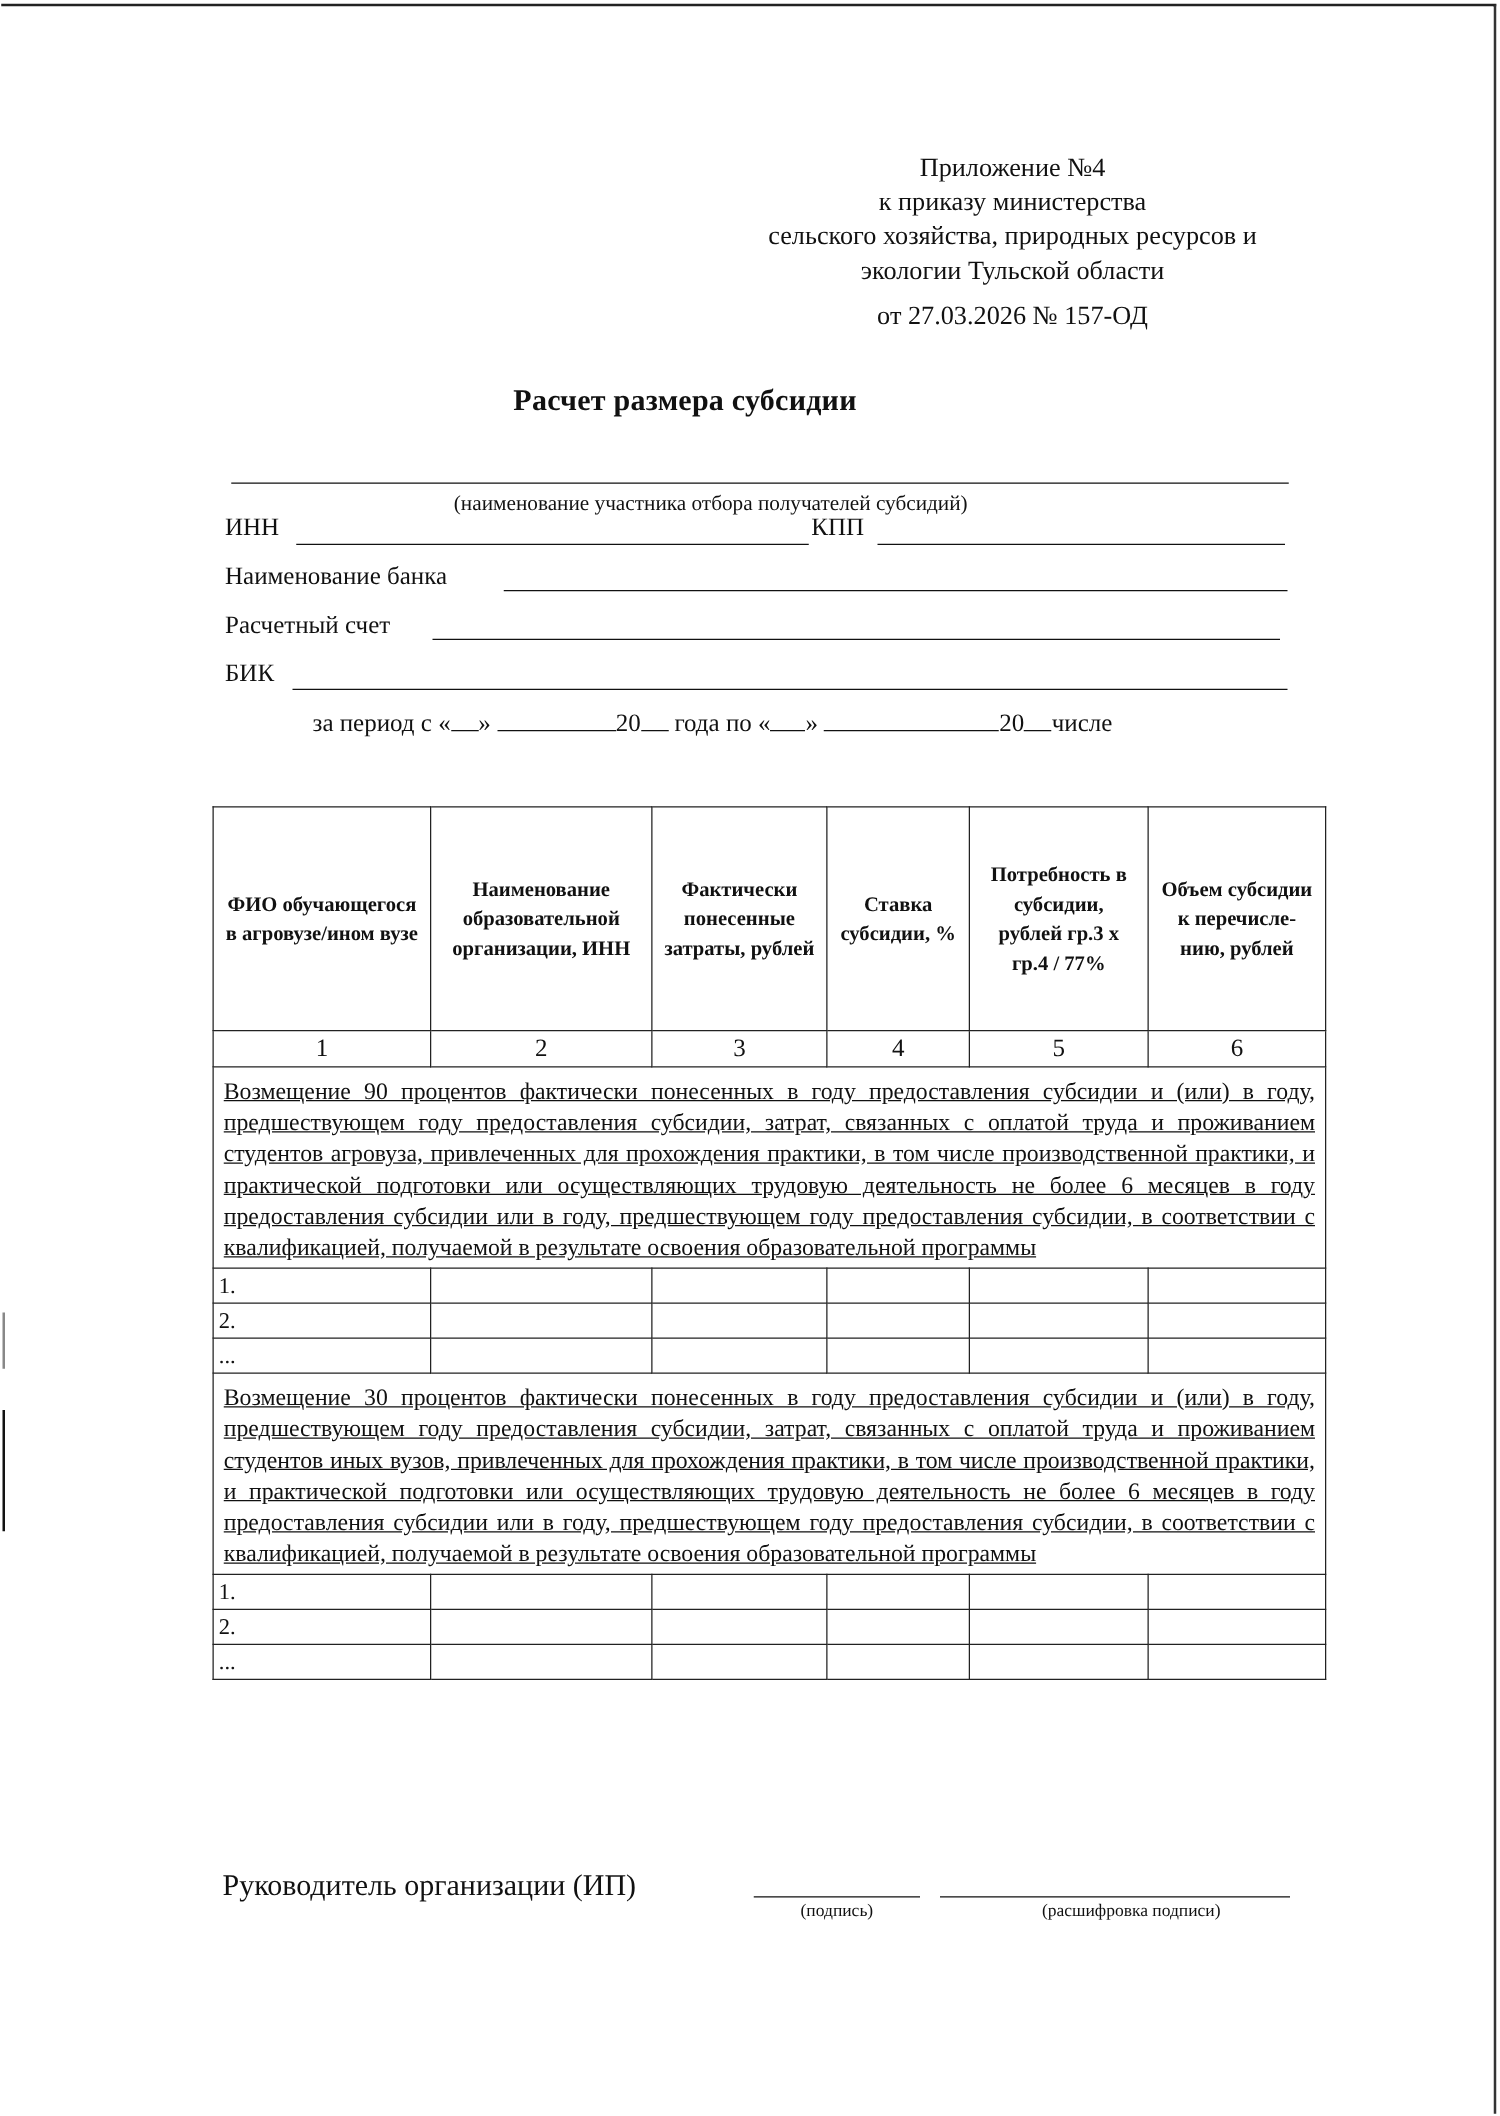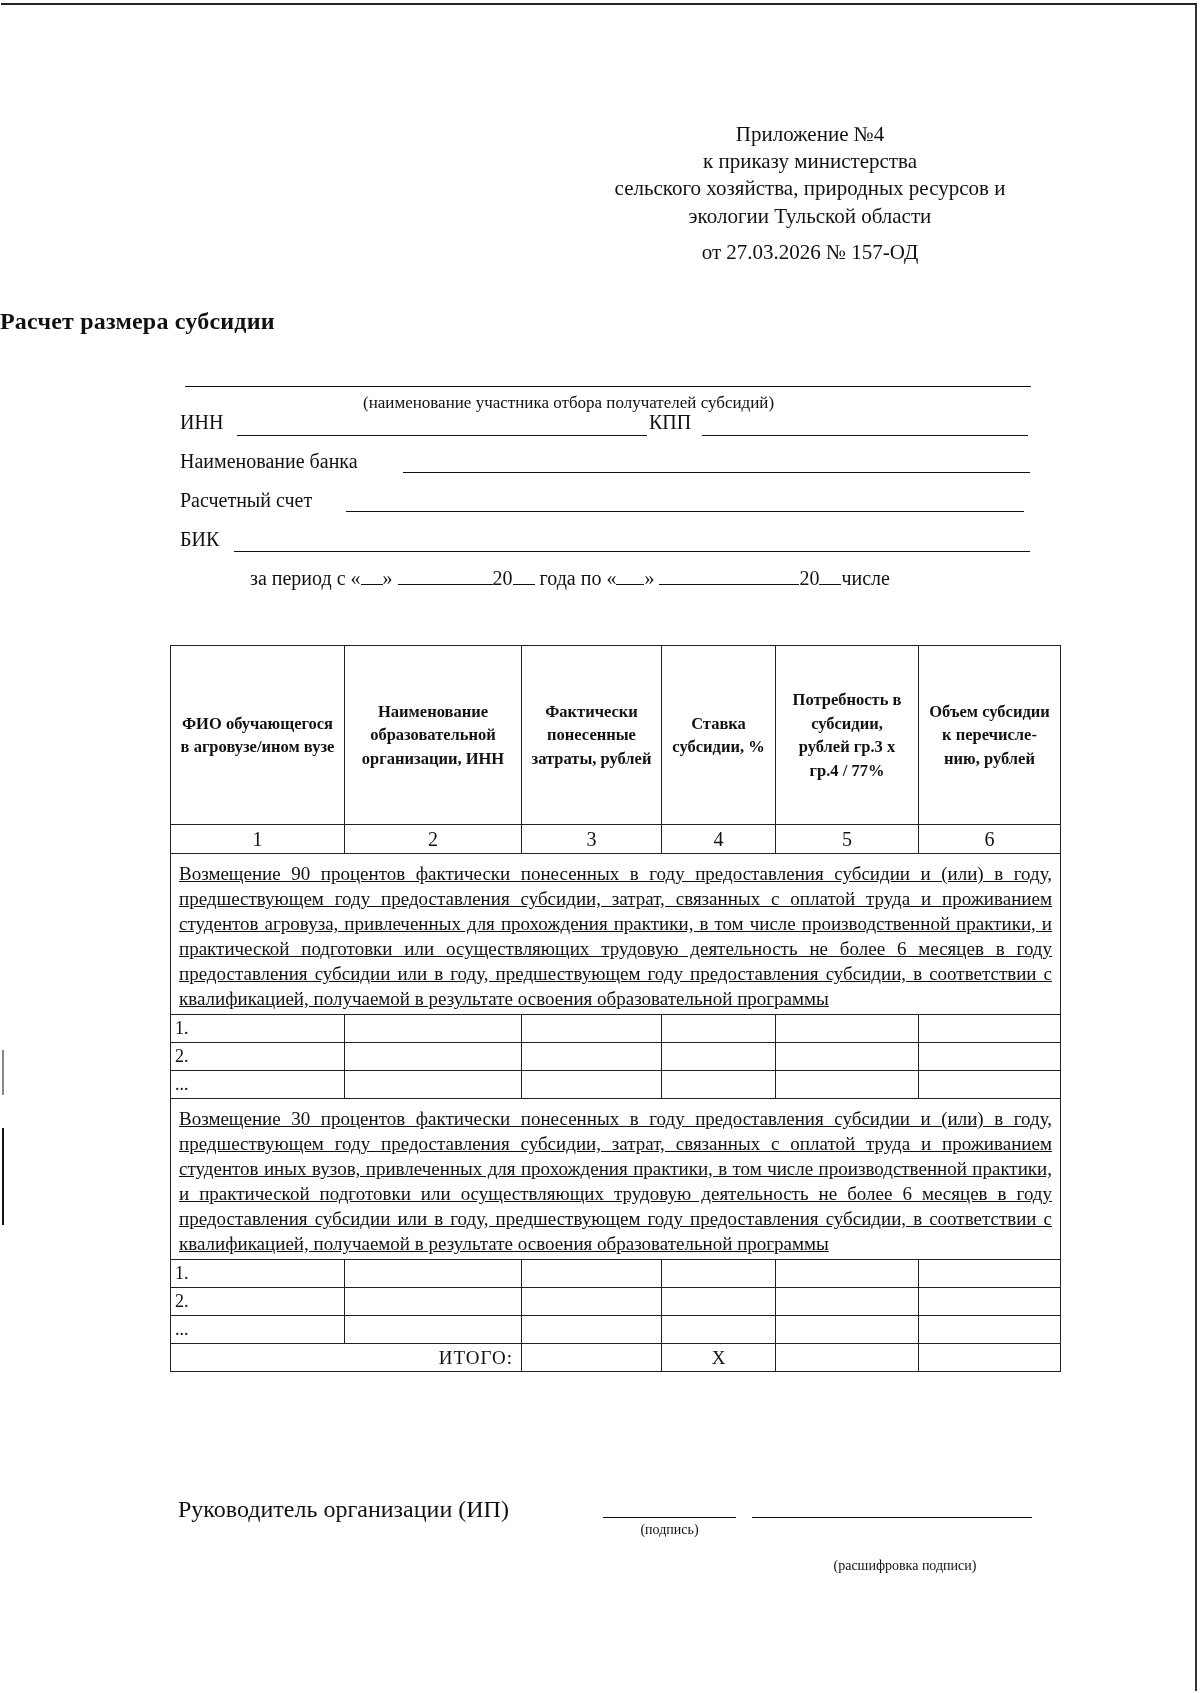--- a/index.html
+++ b/index.html
@@ -10,21 +10,21 @@
   .page-border {
     position: absolute; left: 1px; top: 3px; width: 1196px; height: 1688px;
     border-top: 2px solid #222; border-right: 2px solid #333; box-sizing: border-box;
   }
   .left-mark { position: absolute; left: 2px; width: 2px; background: #111; }
   .appendix {
     position: absolute; left: 560px; width: 500px; text-align: center;
     font-size: 21px; line-height: 27px;
   }
   .title {
-    position: absolute; top: 308px; left: 0; width: 1096px; text-align: left;
+    position: absolute; top: 308px; left: 0; width: 1096px; text-align: center;
     font-size: 24px; font-weight: bold; letter-spacing: 0.2px;
   }
   .rule { position: absolute; border-bottom: 1.5px solid #111; height: 0; }
   .label { position: absolute; font-size: 20px; white-space: nowrap; }
   .small-caption { position: absolute; font-size: 15.5px; white-space: nowrap; }
   .period-line {
     position: absolute; top: 566px; left: 250px; font-size: 20px; white-space: nowrap;
   }
   .period-line .blank { display: inline-block; border-bottom: 1.5px solid #111; height: 18px; vertical-align: baseline; }
 
@@ -171,29 +171,22 @@
     </tr>
     <tr>
       <td class="row-cell">...</td>
       <td class="row-cell"></td>
       <td class="row-cell"></td>
       <td class="row-cell"></td>
       <td class="row-cell"></td>
       <td class="row-cell"></td>
     </tr>
 
-    <tr>
-      <td class="total-label" colspan="2">ИТОГО:</td>
-      <td class="row-cell"></td>
-      <td class="total-x">Х</td>
-      <td class="row-cell"></td>
-      <td class="row-cell"></td>
-    </tr>
   </tbody>
 </table>
 
 <div>
   <div class="signer">Руководитель организации (ИП)</div>
   <div class="sig-line" style="left:603px;top:1517px;width:133px;"></div>
   <div class="sig-caption" style="left:603px;top:1522px;width:133px;">(подпись)</div>
   <div class="sig-line" style="left:752px;top:1517px;width:280px;"></div>
-  <div class="sig-caption" style="left:790px;top:1522px;width:230px;margin-top:36px;">(расшифровка подписи)</div>
+  <div class="sig-caption" style="left:790px;top:1522px;width:230px;">(расшифровка подписи)</div>
 </div>
 
 </body></html>

